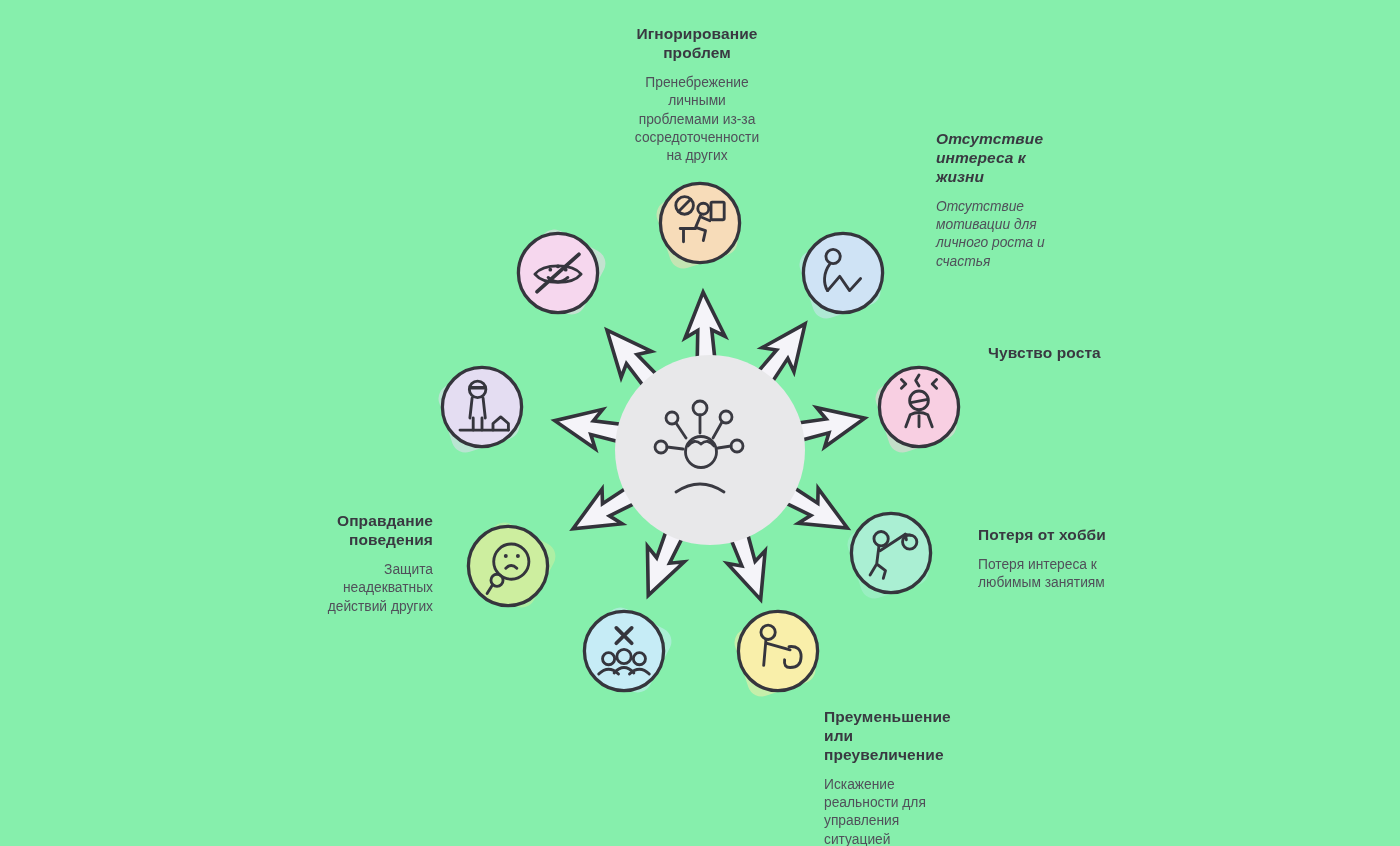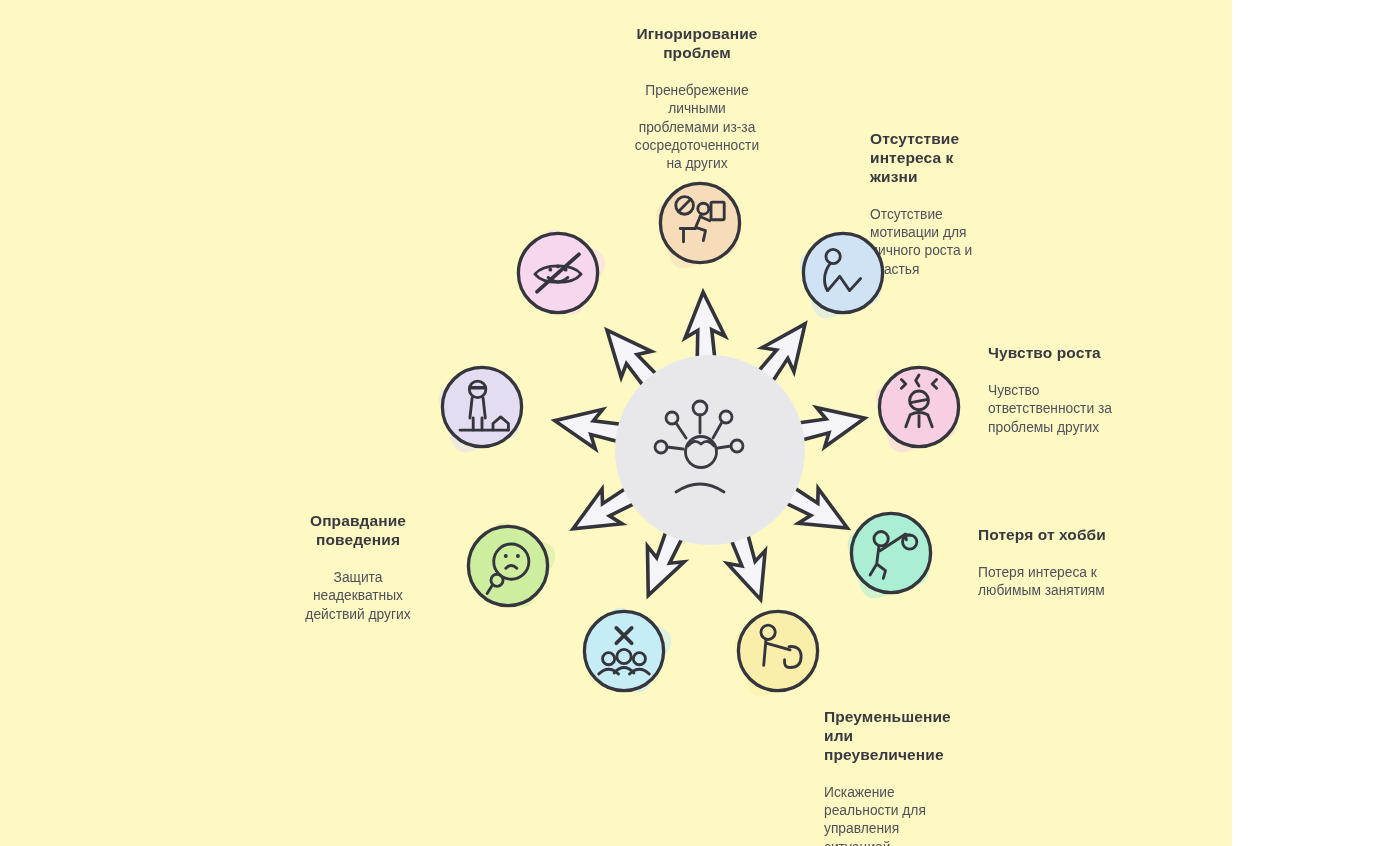--- a/index.html
+++ b/index.html
@@ -1,28 +1,28 @@
 <!DOCTYPE html>
 <html><head>
 <meta charset="utf-8">
 <style>
   :root { --ink:#35353d; }
   html,body { margin:0; padding:0; }
   .canvas {
-    position:relative; width:1232px; height:846px;
-    background:#fef9c3; overflow:hidden;
+    position:relative; width:1400px; height:846px;
+    background:#86efac; overflow:hidden;
     font-family:"Liberation Sans", sans-serif;
   }
   .txt { position:absolute; }
   .txt h3 {
     margin:0; font-size:15.5px; font-weight:bold; color:#393941;
     line-height:1.22; white-space:pre-line; letter-spacing:.1px;
   }
   .txt p {
-    margin:19px 0 0; font-size:13.8px; color:#50505a;
+    margin:11px 0 0; font-size:13.8px; color:#50505a;
     line-height:1.33; white-space:pre-line;
   }
   .a-c { text-align:center; } .a-l { text-align:left; } .a-r { text-align:right; }
 
   .icon { position:absolute; width:88px; height:88px; }
   .icon .splash {
     position:absolute; left:14px; top:8px; width:70px; height:70px;
     border-radius:14px; transform:rotate(28deg); opacity:.55;
   }
   .icon:nth-of-type(even) .splash { transform:rotate(-18deg); left:6px; top:14px; }
@@ -32,26 +32,26 @@
   .art * { fill:none; stroke:var(--ink); stroke-width:2.6; stroke-linecap:round; stroke-linejoin:round; }
   .art .fill { fill:var(--ink); stroke:none; }
   .art .thick { stroke-width:3.4; }
 
   .center-figure { position:absolute; left:480px; top:220px; }
   .arrow { fill:#f5f4f9; stroke:#33333b; stroke-width:3.6; stroke-linejoin:miter; }
   .face * { fill:none; stroke:#3a3a42; stroke-width:2.8; stroke-linecap:round; }
 
   
   #t0 { left:612px; top:25px;  width:170px; }
-  #t1 { left:870px; top:130px; width:155px; }
+  #t1 { left:936px; top:130px; width:155px;font-style:italic; }
   #t2 { left:988px; top:344px; width:175px; }
   #t3 { left:978px; top:526px; width:178px; }
   #t4 { left:824px; top:708px; width:165px; }
   #t5 { left:408px; top:708px; width:162px; }
-  #t6 { left:283px; top:512px; width:150px;text-align:center; }
+  #t6 { left:283px; top:512px; width:150px; }
   #t7 { left:263px; top:344px; width:150px; }
   #t8 { left:330px; top:146px; width:150px; }
 
   
   #i0 { left:656px; top:179px; }
   #i1 { left:799px; top:229px; }
   #i2 { left:875px; top:363px; }
   #i3 { left:847px; top:509px; }
   #i4 { left:734px; top:607px; }
   #i5 { left:580px; top:607px; }
@@ -153,23 +153,20 @@
       <g class="art">
         <circle cx="31" cy="25" r="6.5"></circle>
         <path d="M 28 32 C 22 40 22 50 26 56"></path>
         <path d="M 26 56 L 37 43 L 46 56 L 56 45"></path>
       </g>
     </svg>
   </div>
 
   <div class="txt a-l" id="t2">
     <h3>Чувство роста</h3>
-    <p>Чувство
-ответственности за
-проблемы других</p>
   </div>
   <div class="icon" id="i2">
     <div class="splash" style="background-color: rgb(248, 207, 226);"></div>
     <svg width="88" height="88" viewBox="0 0 80 80">
       <circle class="ring" cx="40" cy="40" r="36" fill="#f8cfe2"></circle>
       <g class="art">
         <path d="M 24 15 l 4 4 l -4 4"></path>
         <path d="M 40 11 l -3 5 l 3 5"></path>
         <path d="M 56 15 l -4 4 l 4 4"></path>
         <circle cx="40" cy="34" r="8.5"></circle>

